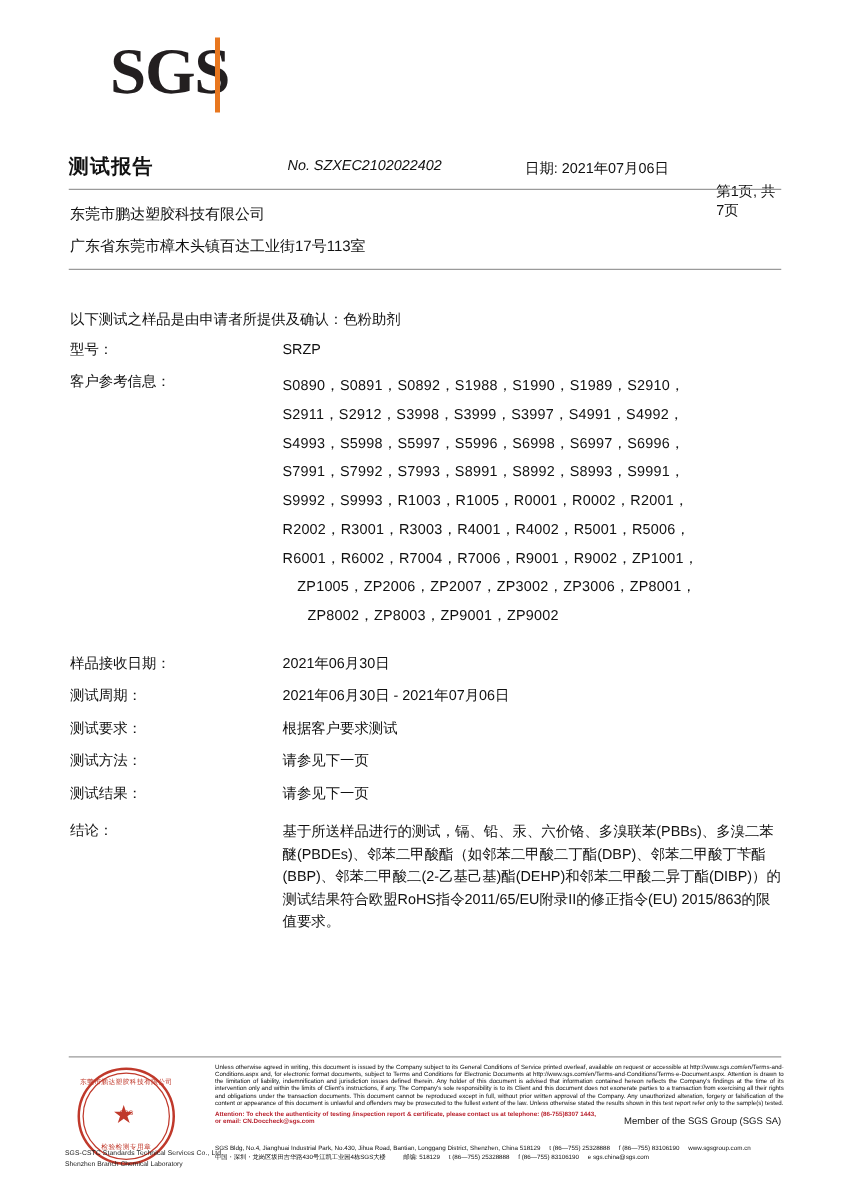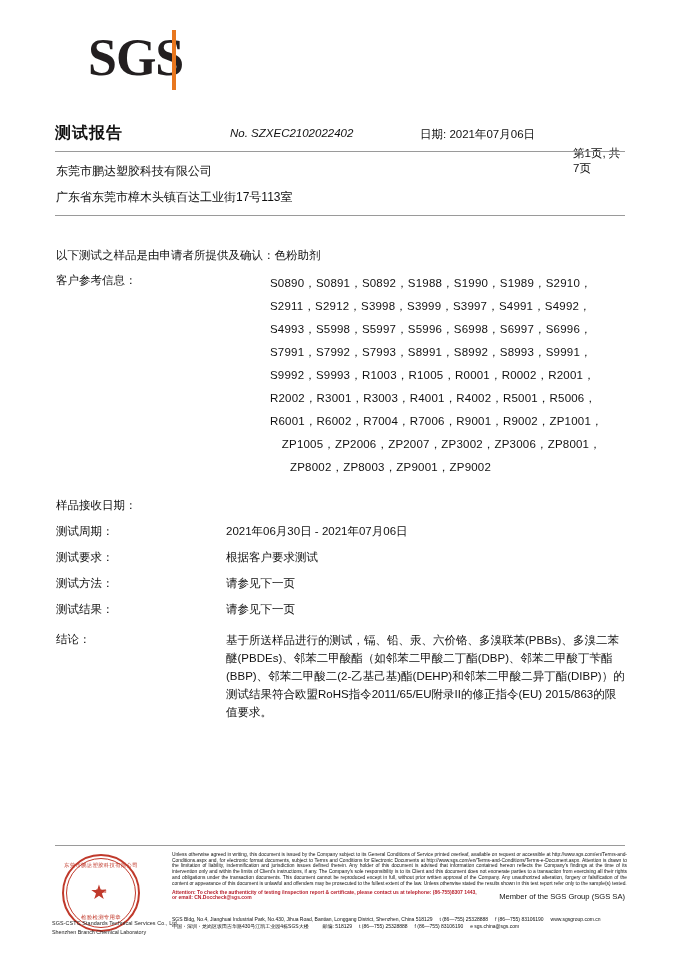--- a/index.html
+++ b/index.html
@@ -159,21 +159,21 @@
     font-size: 11.5px;
     color: #111;
     line-height: 23px;
     letter-spacing: 0.2px;
   }
   .ref-line { display: block; }
   .ref-line.indent1 { padding-left: 10px; text-align: center; }
   .ref-line.indent2 { padding-left: 20px; }
 
   .gap-row { margin-bottom: 14px; }
-  .gap-row-lg { margin-bottom: 18px; gap: 44px; }
+  .gap-row-lg { margin-bottom: 18px; }
 
   .conclusion-value {
     line-height: 18px;
   }
 
   
   .hr-footer {
     position: absolute;
     left: 55px;
     top: 845px;
@@ -318,38 +318,43 @@
 
   <div class="client-name">东莞市鹏达塑胶科技有限公司</div>
   <div class="client-addr">广东省东莞市樟木头镇百达工业街17号113室</div>
   <div class="hr-mid"></div>
 
   <div class="intro">以下测试之样品是由申请者所提供及确认：色粉助剂</div>
 
   <div class="fields">
 
 
+    <div class="field-row">
+      <div class="field-label">型号：</div>
+      <div class="field-value">SRZP</div>
+    </div>
 
     <div class="field-row gap-row-lg">
       <div class="field-label">客户参考信息：</div>
       <div class="ref-list">
         <span class="ref-line">S0890，S0891，S0892，S1988，S1990，S1989，S2910，</span>
         <span class="ref-line">S2911，S2912，S3998，S3999，S3997，S4991，S4992，</span>
         <span class="ref-line">S4993，S5998，S5997，S5996，S6998，S6997，S6996，</span>
         <span class="ref-line">S7991，S7992，S7993，S8991，S8992，S8993，S9991，</span>
         <span class="ref-line">S9992，S9993，R1003，R1005，R0001，R0002，R2001，</span>
         <span class="ref-line">R2002，R3001，R3003，R4001，R4002，R5001，R5006，</span>
         <span class="ref-line">R6001，R6002，R7004，R7006，R9001，R9002，ZP1001，</span>
         <span class="ref-line indent1">ZP1005，ZP2006，ZP2007，ZP3002，ZP3006，ZP8001，</span>
         <span class="ref-line indent2">ZP8002，ZP8003，ZP9001，ZP9002</span>
       </div>
     </div>
 
     <div class="field-row">
       <div class="field-label">样品接收日期：</div>
+      <div class="field-value">2021年06月30日</div>
     </div>
 
     <div class="field-row">
       <div class="field-label">测试周期：</div>
       <div class="field-value">2021年06月30日 - 2021年07月06日</div>
     </div>
 
     <div class="field-row">
       <div class="field-label">测试要求：</div>
       <div class="field-value">根据客户要求测试</div>

